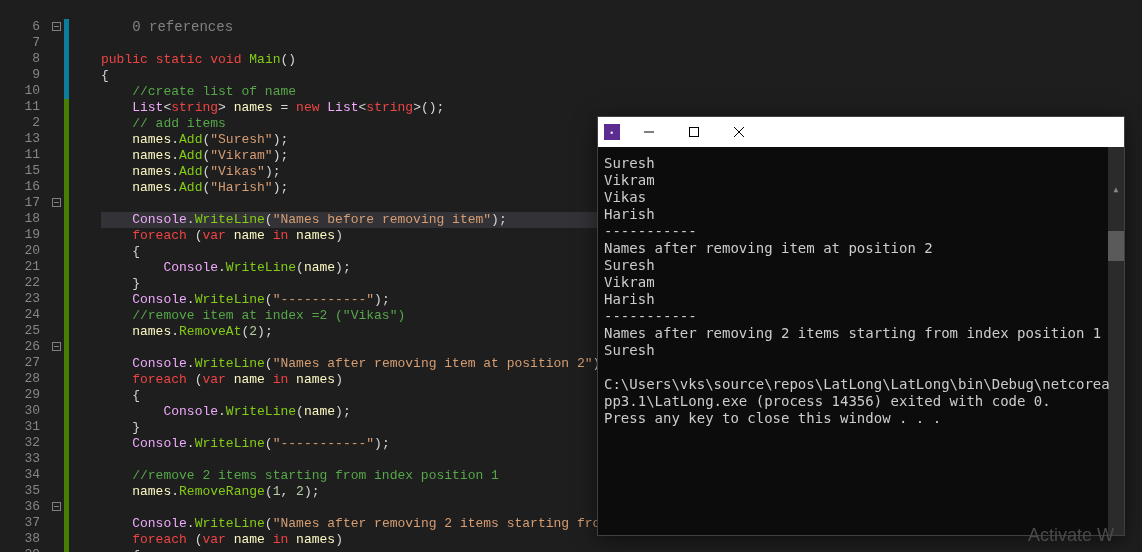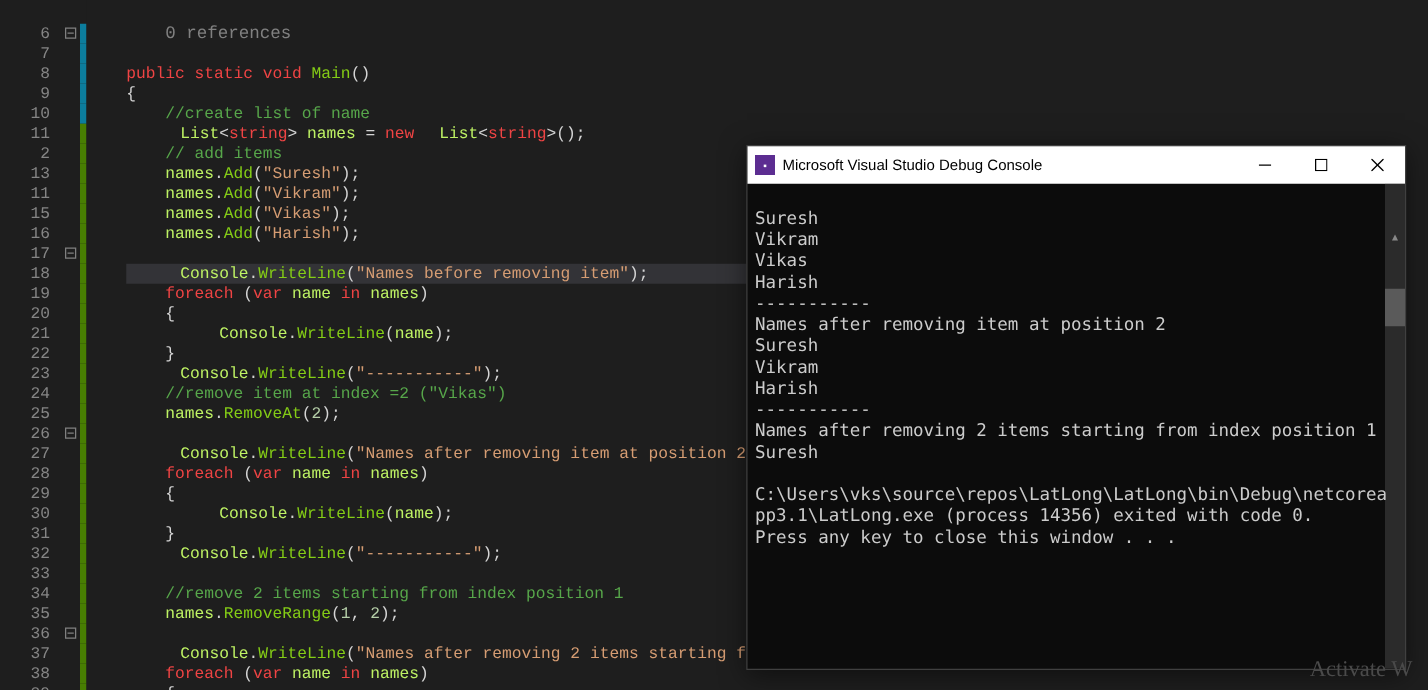--- a/index.html
+++ b/index.html
@@ -45,25 +45,25 @@
   padding: 3px 0 0 4px;
   line-height: 16px;
   white-space: pre;
 }
 .code-line { height: 16px; display: block; }
 .ref-line { font-size: 14px; color: #808080; height: 14px; }
 .highlight-line {
   background: #333337;
 }
 .kw { color: #ef4444; }
-.type { color: #bef264; margin-left: 12px; }
+.type { color: #f0abfc; }
 .str { color: #d69d73; }
 .method { color: #84cc16; }
 .comment { color: #57a64a; text-align: center; }
-.var { color: #bef264; }
+.var { color: #fef9c3; }
 .num { color: #b5cea8; }
 .punct { color: #d4d4d4; }
 
 .console-window {
   position: absolute;
   top: 116px;
   left: 597px;
   width: 528px;
   height: 420px;
   background: #0c0c0c;
@@ -96,21 +96,21 @@
 .window-btn {
   width: 45px;
   height: 30px;
   display: flex;
   align-items: center;
   justify-content: center;
   cursor: pointer;
 }
 .window-btn svg { width: 10px; height: 10px; }
 .console-body {
-  padding: 20px 6px;
+  padding: 8px 6px;
   color: #cccccc;
   font-family: Consolas, monospace;
   font-size: 14px;
   line-height: 17px;
   white-space: pre-wrap;
   word-break: break-all;
   height: calc(100% - 30px);
   overflow: hidden;
   position: relative;
 }
@@ -131,23 +131,23 @@
   height: 16px;
   display:flex;
   align-items:center;
   justify-content:center;
   color:#888;
   font-size:8px;
 }
 .watermark {
   position: absolute;
   bottom: 6px;
-  right: 12px;
+  right: 28px;
   color: #4a4a4a;
-  font-family: Liberation Serif, serif;
+  font-family: Liberation Sans, sans-serif;
   font-size: 18px;
   pointer-events: none;
 }
 .fold-box {
   display:inline-block;
   width:9px;
   height:9px;
   border:1px solid #808080;
   position:relative;
   top:2px;
@@ -276,21 +276,20 @@
     </div>
   <div style="width:28px"></div>
   <div class="code-area">
     <span class="ref-line">0 references</span>
   <span class="code-line"><span class="kw">public</span><span> </span><span class="kw">static</span><span> </span><span class="kw">void</span><span> </span><span class="method">Main</span><span class="punct">()</span></span><span class="code-line"><span class="punct">{</span></span><span class="code-line">&nbsp;&nbsp;&nbsp;&nbsp;<span class="comment">//create list of name</span></span><span class="code-line">&nbsp;&nbsp;&nbsp;&nbsp;<span class="type">List</span><span class="punct">&lt;</span><span class="kw">string</span><span class="punct">&gt; </span><span class="var">names</span><span class="punct"> = </span><span class="kw">new</span><span class="punct"> </span><span class="type">List</span><span class="punct">&lt;</span><span class="kw">string</span><span class="punct">&gt;();</span></span><span class="code-line">&nbsp;&nbsp;&nbsp;&nbsp;<span class="comment">// add items</span></span><span class="code-line">&nbsp;&nbsp;&nbsp;&nbsp;<span class="var">names</span><span class="punct">.</span><span class="method">Add</span><span class="punct">(</span><span class="str">"Suresh"</span><span class="punct">);</span></span><span class="code-line">&nbsp;&nbsp;&nbsp;&nbsp;<span class="var">names</span><span class="punct">.</span><span class="method">Add</span><span class="punct">(</span><span class="str">"Vikram"</span><span class="punct">);</span></span><span class="code-line">&nbsp;&nbsp;&nbsp;&nbsp;<span class="var">names</span><span class="punct">.</span><span class="method">Add</span><span class="punct">(</span><span class="str">"Vikas"</span><span class="punct">);</span></span><span class="code-line">&nbsp;&nbsp;&nbsp;&nbsp;<span class="var">names</span><span class="punct">.</span><span class="method">Add</span><span class="punct">(</span><span class="str">"Harish"</span><span class="punct">);</span></span><span class="code-line"></span><span class="code-line highlight-line">&nbsp;&nbsp;&nbsp;&nbsp;<span class="type">Console</span><span class="punct">.</span><span class="method">WriteLine</span><span class="punct">(</span><span class="str">"Names before removing item"</span><span class="punct">);</span></span><span class="code-line">&nbsp;&nbsp;&nbsp;&nbsp;<span class="kw">foreach</span><span class="punct"> (</span><span class="kw">var</span><span class="punct"> </span><span class="var">name</span><span class="punct"> </span><span class="kw">in</span><span class="punct"> </span><span class="var">names</span><span class="punct">)</span></span><span class="code-line">&nbsp;&nbsp;&nbsp;&nbsp;<span class="punct">{</span></span><span class="code-line">&nbsp;&nbsp;&nbsp;&nbsp;&nbsp;&nbsp;&nbsp;&nbsp;<span class="type">Console</span><span class="punct">.</span><span class="method">WriteLine</span><span class="punct">(</span><span class="var">name</span><span class="punct">);</span></span><span class="code-line">&nbsp;&nbsp;&nbsp;&nbsp;<span class="punct">}</span></span><span class="code-line">&nbsp;&nbsp;&nbsp;&nbsp;<span class="type">Console</span><span class="punct">.</span><span class="method">WriteLine</span><span class="punct">(</span><span class="str">"-----------"</span><span class="punct">);</span></span><span class="code-line">&nbsp;&nbsp;&nbsp;&nbsp;<span class="comment">//remove item at index =2 ("Vikas")</span></span><span class="code-line">&nbsp;&nbsp;&nbsp;&nbsp;<span class="var">names</span><span class="punct">.</span><span class="method">RemoveAt</span><span class="punct">(</span><span class="num">2</span><span class="punct">);</span></span><span class="code-line"></span><span class="code-line">&nbsp;&nbsp;&nbsp;&nbsp;<span class="type">Console</span><span class="punct">.</span><span class="method">WriteLine</span><span class="punct">(</span><span class="str">"Names after removing item at position 2"</span><span class="punct">);</span></span><span class="code-line">&nbsp;&nbsp;&nbsp;&nbsp;<span class="kw">foreach</span><span class="punct"> (</span><span class="kw">var</span><span class="punct"> </span><span class="var">name</span><span class="punct"> </span><span class="kw">in</span><span class="punct"> </span><span class="var">names</span><span class="punct">)</span></span><span class="code-line">&nbsp;&nbsp;&nbsp;&nbsp;<span class="punct">{</span></span><span class="code-line">&nbsp;&nbsp;&nbsp;&nbsp;&nbsp;&nbsp;&nbsp;&nbsp;<span class="type">Console</span><span class="punct">.</span><span class="method">WriteLine</span><span class="punct">(</span><span class="var">name</span><span class="punct">);</span></span><span class="code-line">&nbsp;&nbsp;&nbsp;&nbsp;<span class="punct">}</span></span><span class="code-line">&nbsp;&nbsp;&nbsp;&nbsp;<span class="type">Console</span><span class="punct">.</span><span class="method">WriteLine</span><span class="punct">(</span><span class="str">"-----------"</span><span class="punct">);</span></span><span class="code-line"></span><span class="code-line">&nbsp;&nbsp;&nbsp;&nbsp;<span class="comment">//remove 2 items starting from index position 1</span></span><span class="code-line">&nbsp;&nbsp;&nbsp;&nbsp;<span class="var">names</span><span class="punct">.</span><span class="method">RemoveRange</span><span class="punct">(</span><span class="num">1</span><span class="punct">, </span><span class="num">2</span><span class="punct">);</span></span><span class="code-line"></span><span class="code-line">&nbsp;&nbsp;&nbsp;&nbsp;<span class="type">Console</span><span class="punct">.</span><span class="method">WriteLine</span><span class="punct">(</span><span class="str">"Names after removing 2 items starting from ind</span></span><span class="code-line">&nbsp;&nbsp;&nbsp;&nbsp;<span class="kw">foreach</span><span class="punct"> (</span><span class="kw">var</span><span class="punct"> </span><span class="var">name</span><span class="punct"> </span><span class="kw">in</span><span class="punct"> </span><span class="var">names</span><span class="punct">)</span></span><span class="code-line">&nbsp;&nbsp;&nbsp;&nbsp;<span class="punct">{</span></span></div>
 </div>
 
 <div class="console-window">
   <div class="console-titlebar">
     <span class="console-icon">▪</span>
-    <span class="title-text">Microsoft Visual Studio Debug Console</span>
     <div class="window-controls">
       <div class="window-btn">
         <svg viewBox="0 0 10 10">
             <line x1="0" y1="5" x2="10" y2="5" stroke="black" stroke-width="1"></line>
           </svg>
       </div>
       <div class="window-btn">
         <svg viewBox="0 0 10 10">
             <rect x="0.5" y="0.5" width="9" height="9" fill="none" stroke="black" stroke-width="1"></rect>
           </svg>

